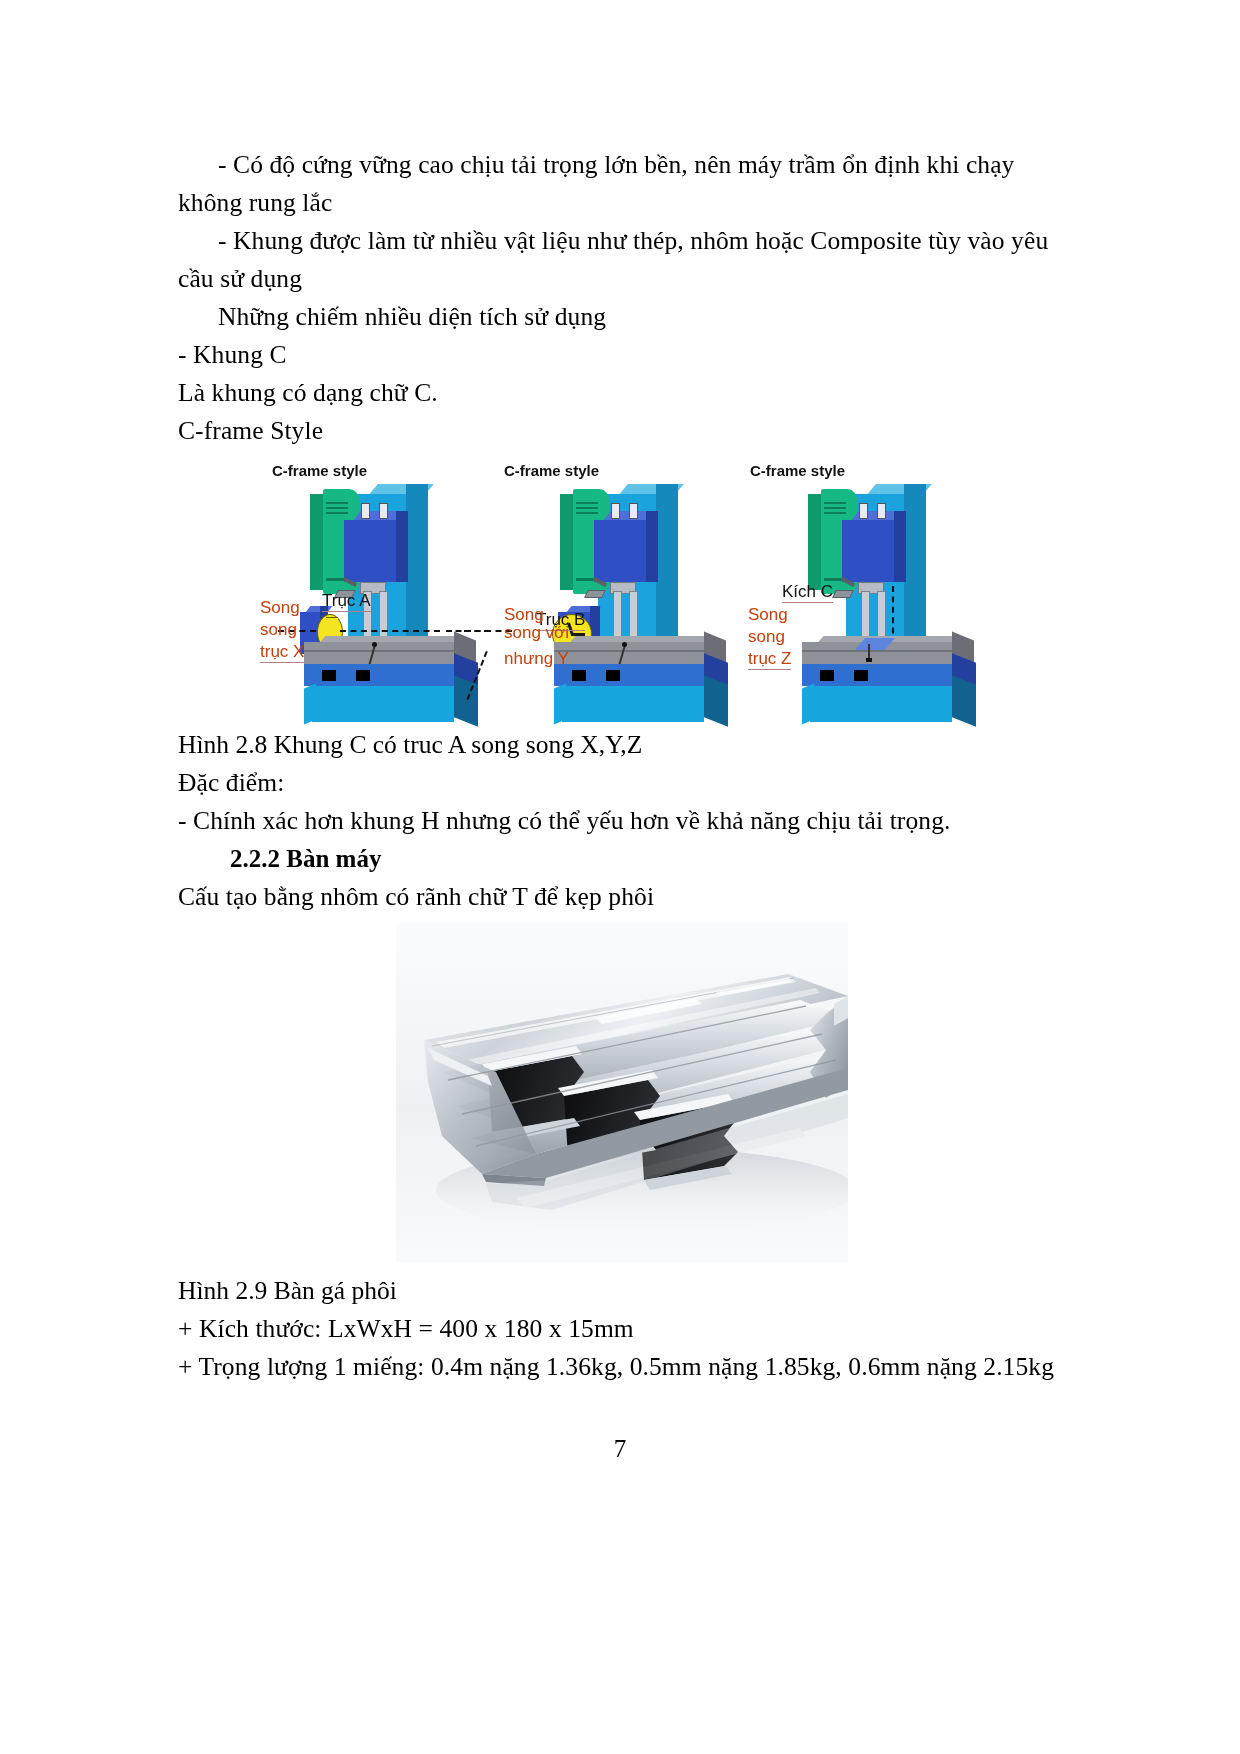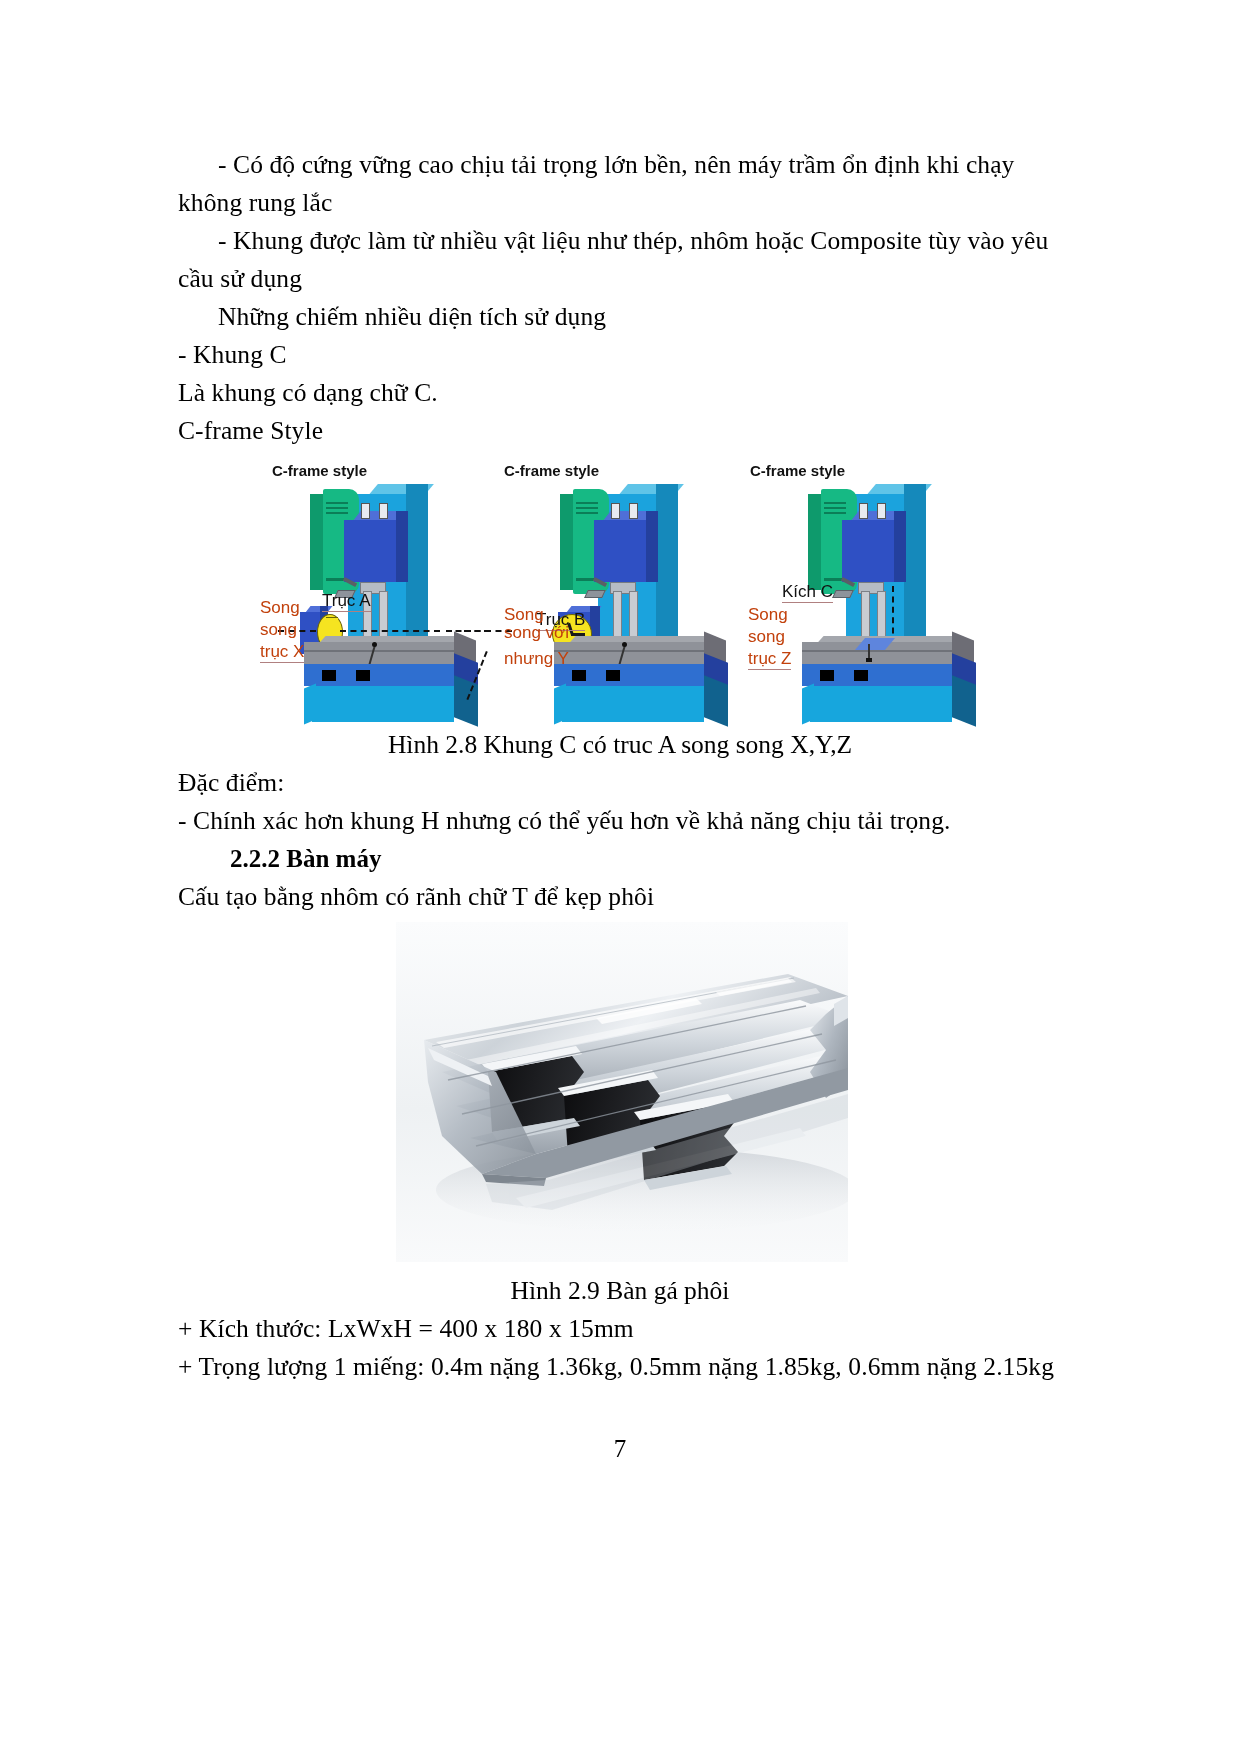--- a/index.html
+++ b/index.html
@@ -34,21 +34,20 @@
     letter-spacing: 0.1px;
     margin: 0;
     text-align: left;
   }
   .indent {
     text-indent: 40px;
   }
   .caption {
     font-size: 25.5px;
     line-height: 38px;
-    text-align: center;
     margin: 0;
   }
   .heading {
     font-size: 25px;
     line-height: 38px;
     font-weight: bold;
     margin: 0;
     padding-left: 52px;
   }
 

